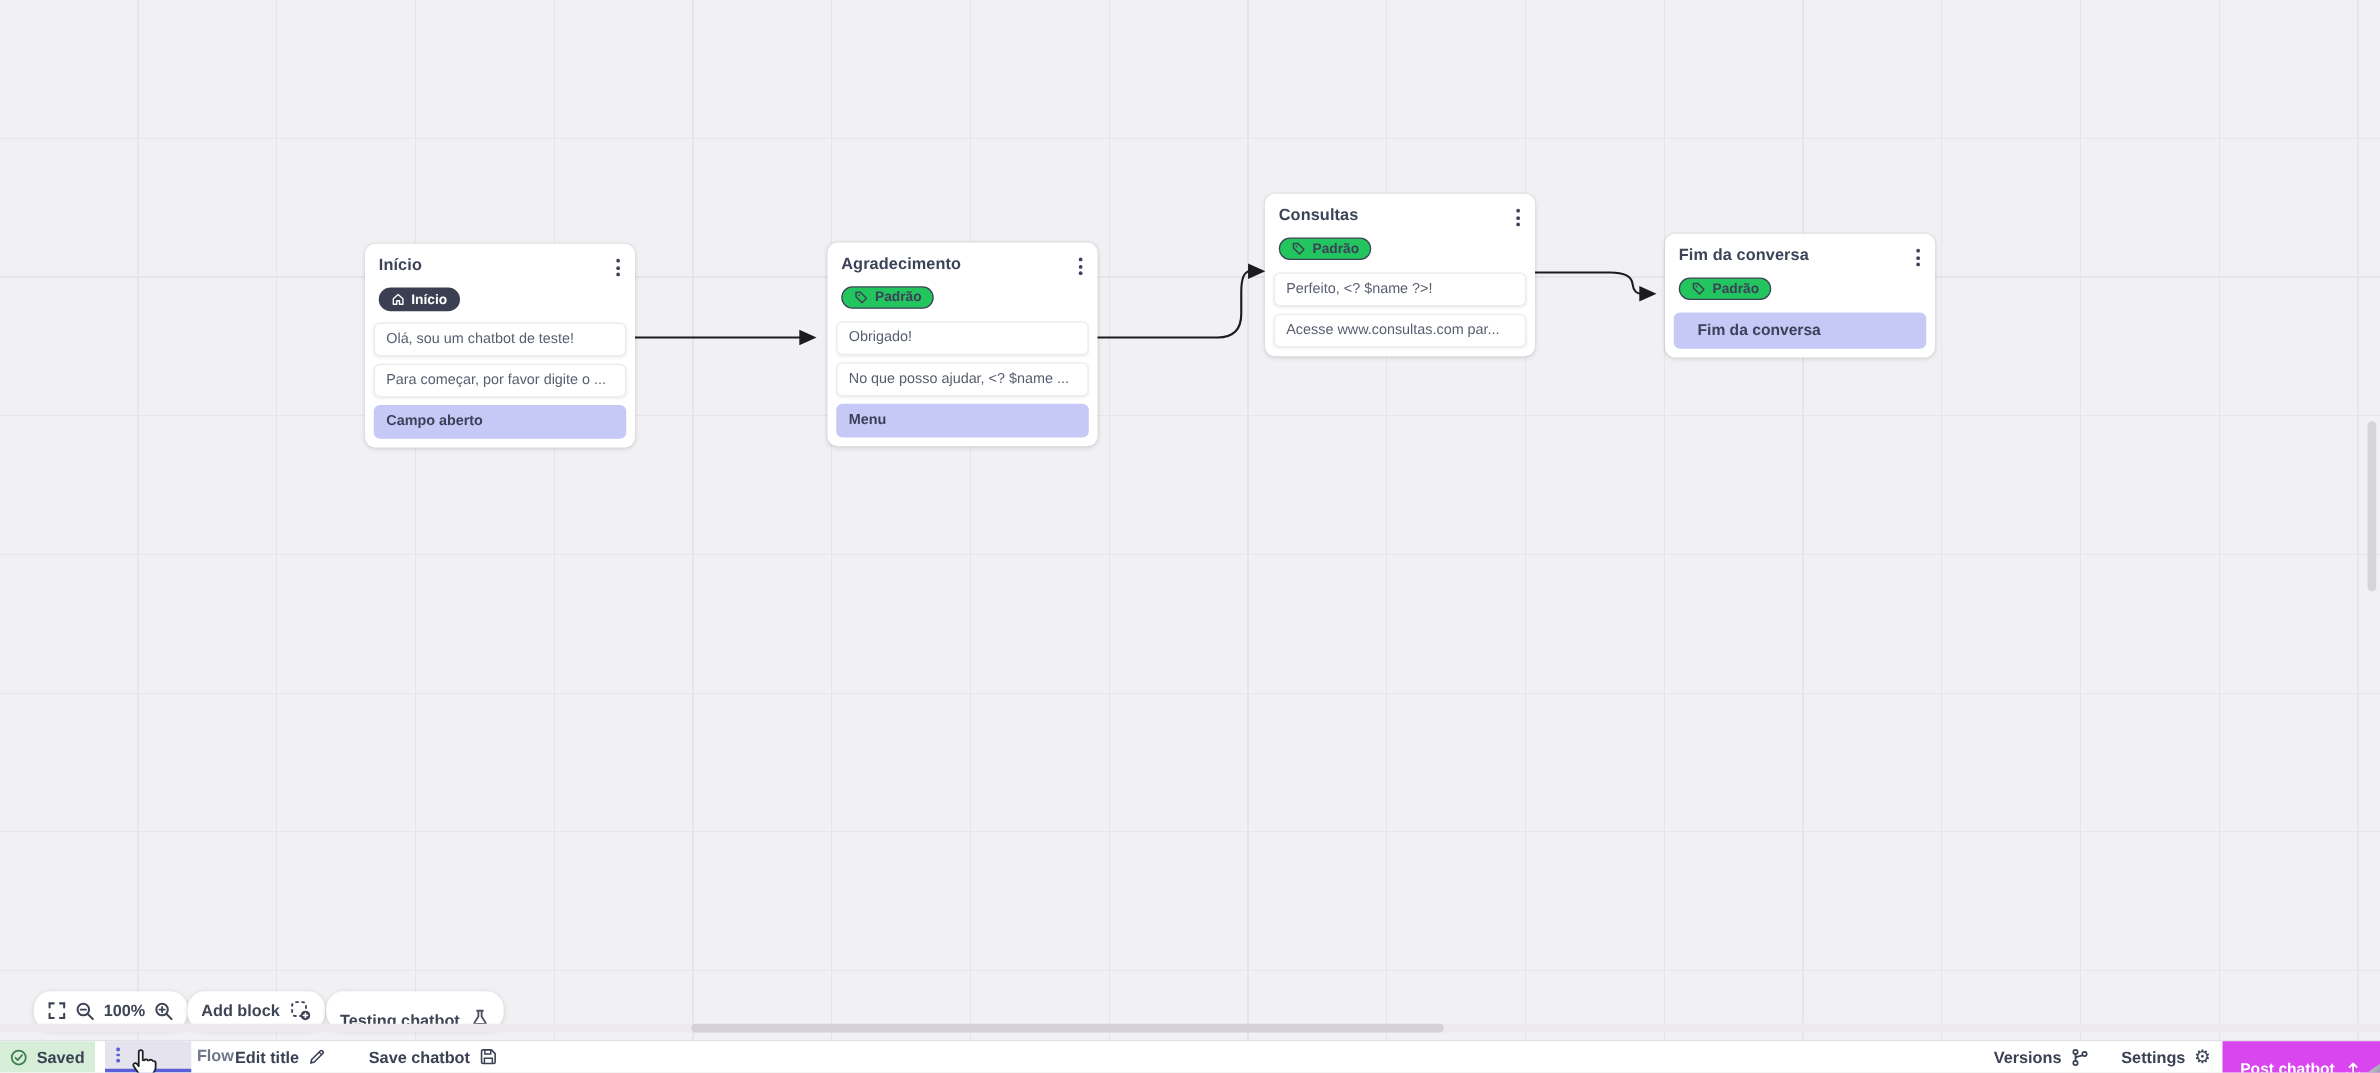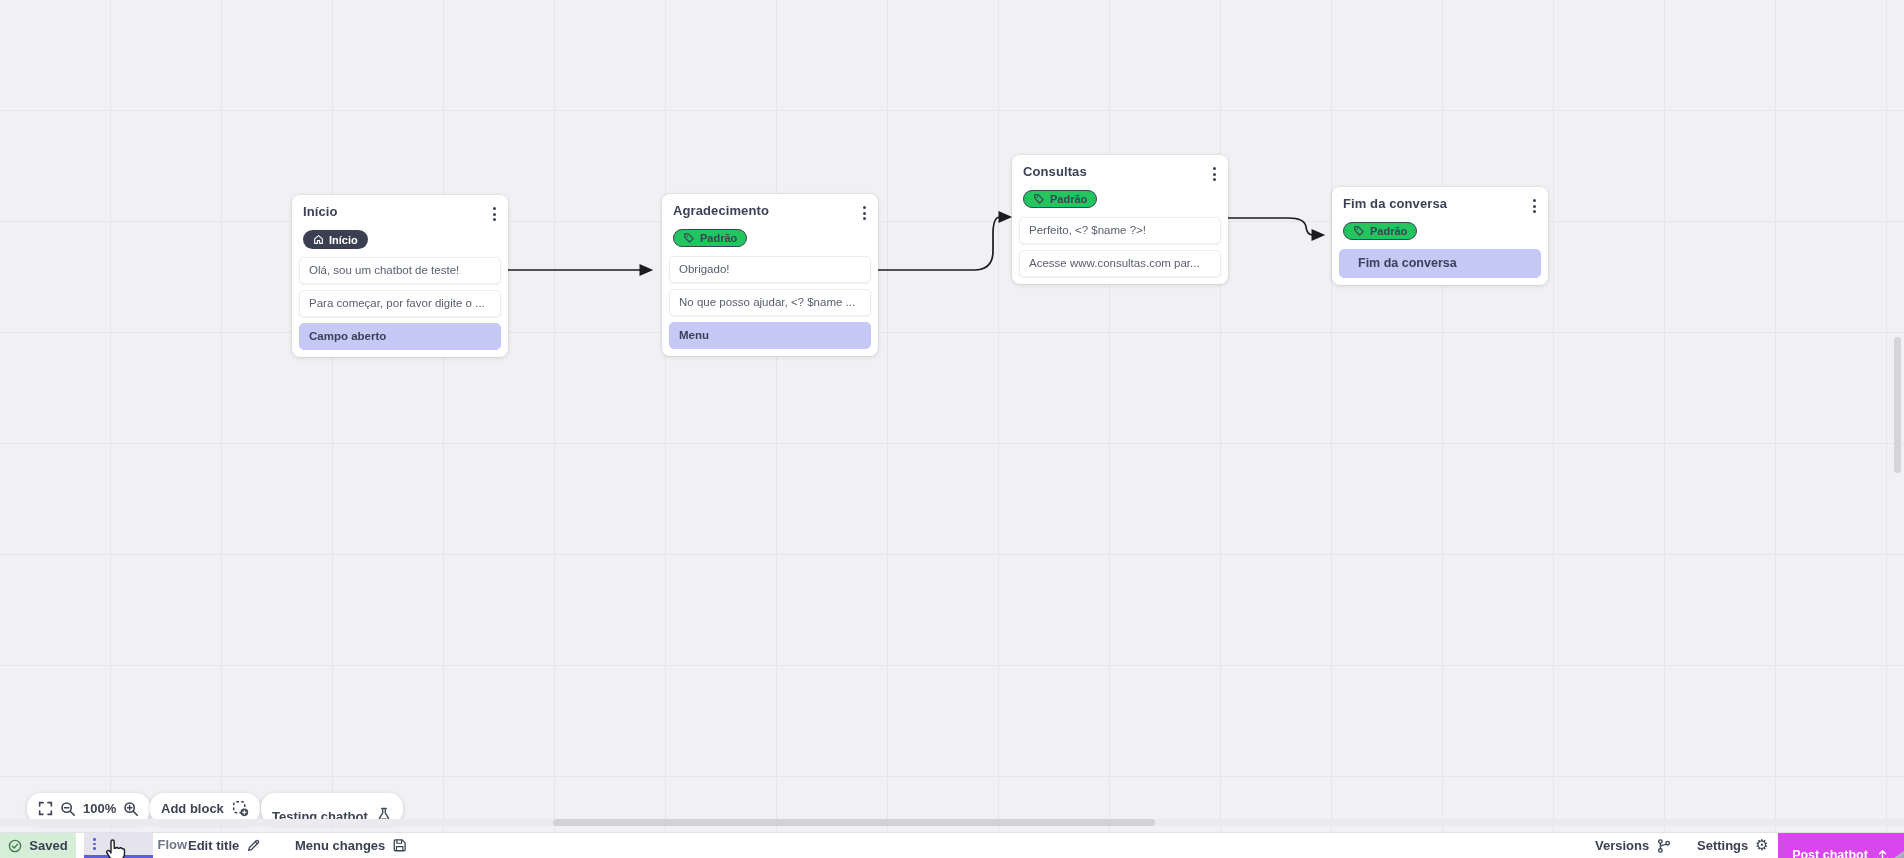--- a/index.html
+++ b/index.html
@@ -263,21 +263,21 @@
 
   <div class="item edit-title">
     <span>Edit title</span>
     <svg width="15" height="15" viewBox="0 0 20 20">
       <path d="M3.5 16.5 L4.5 12.8 L13.6 3.7 A1.6 1.6 0 0 1 15.9 3.7 L16.3 4.1 A1.6 1.6 0 0 1 16.3 6.4 L7.2 15.5 L3.5 16.5 Z" fill="none" stroke="#3b4154" stroke-width="1.7" stroke-linejoin="round"></path>
       <path d="M12.4 5 L15 7.6" stroke="#3b4154" stroke-width="1.5"></path>
     </svg>
   </div>
 
   <div class="item save-changes">
-    <span>Menu changes</span>
+    <span>Save chatbot</span>
     <svg width="15" height="15" viewBox="0 0 20 20">
       <path d="M3 4 A1.5 1.5 0 0 1 4.5 2.5 H13.5 L17.5 6.5 V15.5 A1.5 1.5 0 0 1 16 17 H4.5 A1.5 1.5 0 0 1 3 15.5 Z" fill="none" stroke="#3b4154" stroke-width="1.7" stroke-linejoin="round"></path>
       <path d="M6.5 2.8 V7 H12.8 V2.8" fill="none" stroke="#3b4154" stroke-width="1.6"></path>
       <path d="M6 17 V11.5 H14.5 V17" fill="none" stroke="#3b4154" stroke-width="1.6"></path>
     </svg>
   </div>
 
   <div class="item versions">
     <span>Versions</span>
     <svg width="16" height="16" viewBox="0 0 20 20">

